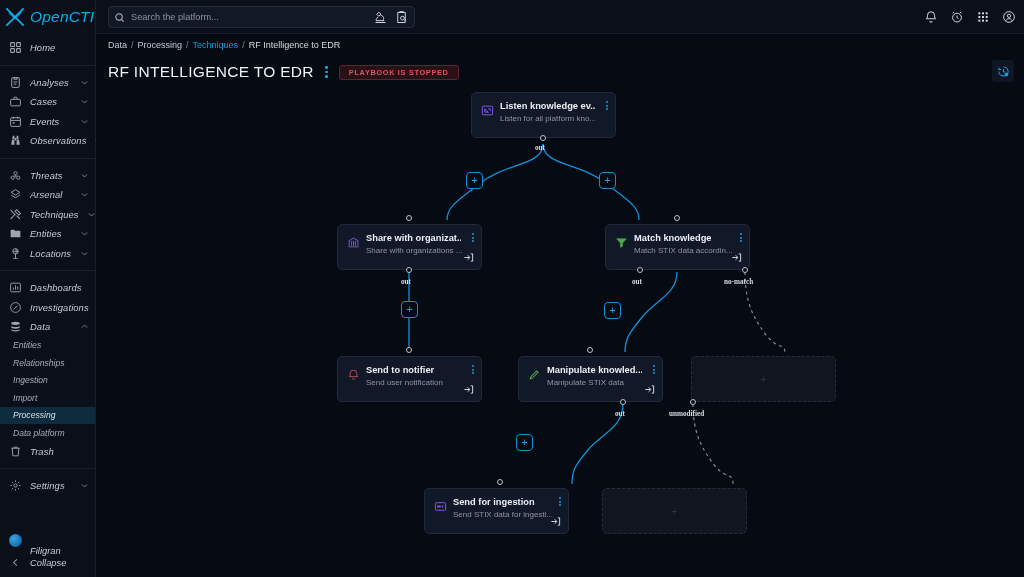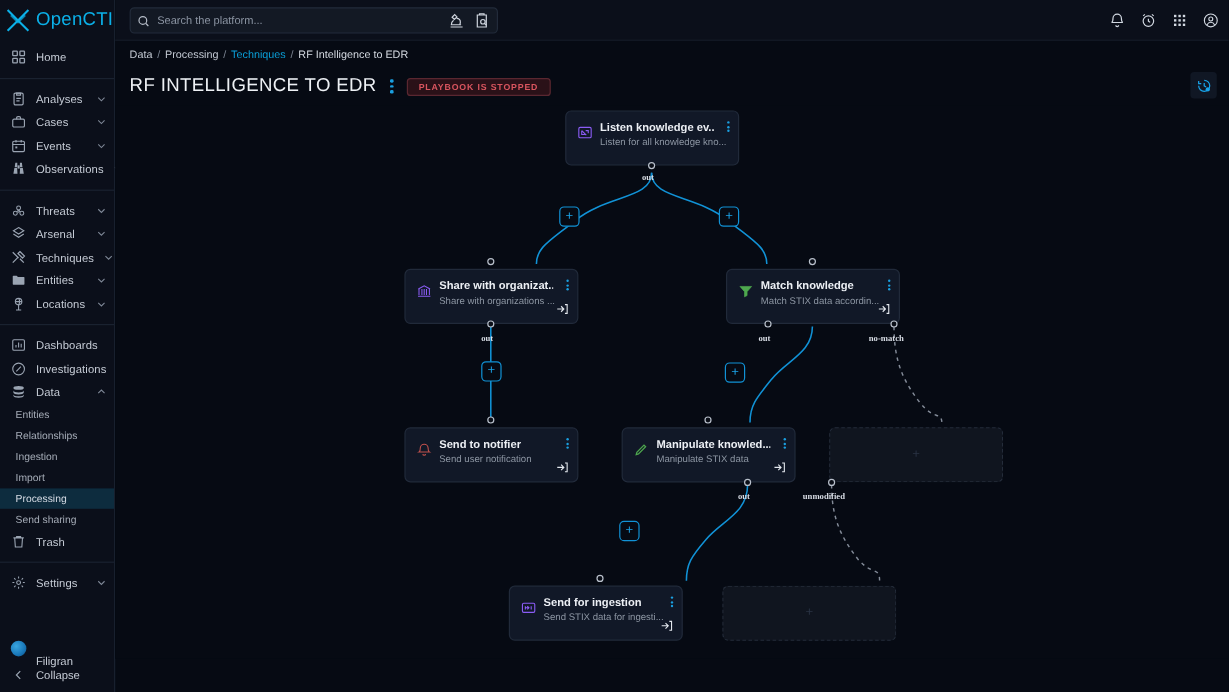--- a/index.html
+++ b/index.html
@@ -12,20 +12,21 @@
   }
   #app { position: relative; width: 1024px; height: 577px; display: flex; }
 
   
   #sidebar {
     width: 96px; height: 577px;
     background: #0B0F1A;
     border-right: 1px solid #18202e;
     position: relative;
     flex: 0 0 96px;
+    font-style: italic;
   }
   .brand {
     height: 34px; display: flex; align-items: center;
     padding-left: 2px; gap: 2px;
   }
   .brand-logo { width: 26px; height: 26px; flex: 0 0 26px; }
   .brand-name {
     font-size: 15.5px; letter-spacing: .2px; font-weight: 400;
     color: #0bb0e8;
   }
@@ -414,21 +415,21 @@
       <div class="nav-sub">
         <span>Ingestion</span>
         </div>
       <div class="nav-sub">
         <span>Import</span>
         </div>
       <div class="nav-sub active">
         <span>Processing</span>
         </div>
       <div class="nav-sub">
-        <span>Send sharing</span>
+        <span>Data platform</span>
         </div>
 
       <div class="nav-item">
         <span class="ico">
           <svg viewBox="0 0 24 24" fill="none" stroke="currentColor" stroke-width="1.7">
             <path d="M4 6h16M9 6V4h6v2M6 6l1 14h10l1-14"></path>
           </svg>
           </span>
         <span class="lbl">Trash</span>
       </div>
@@ -587,21 +588,21 @@
       <div class="node" style="left:375px;top:4px;">
         <span class="nico">
           <svg viewBox="0 0 24 24" fill="none" stroke="#8b5cf6" stroke-width="1.7">
             <rect x="2.5" y="4" width="19" height="16" rx="2"></rect>
             <path d="M7 9v6h6"></path>
               <path d="M7 9l7 7"></path>
               <path d="M13 9h4v4"></path>
           </svg>
           </span>
         <span class="ntitle">Listen knowledge ev...</span>
-        <span class="ndesc">Listen for all knowledge kno...</span>
+        <span class="ndesc">Listen for all platform kno...</span>
         <span class="nkebab">
             <i></i>
             <i></i>
             <i></i>
           </span>
       </div>
       <span class="port" style="left:444px;top:47px;"></span>
       <span class="elabel" style="left:439px;top:56px;">out</span>
 
       <span class="addbtn" style="left:370px;top:84px;">+</span>

